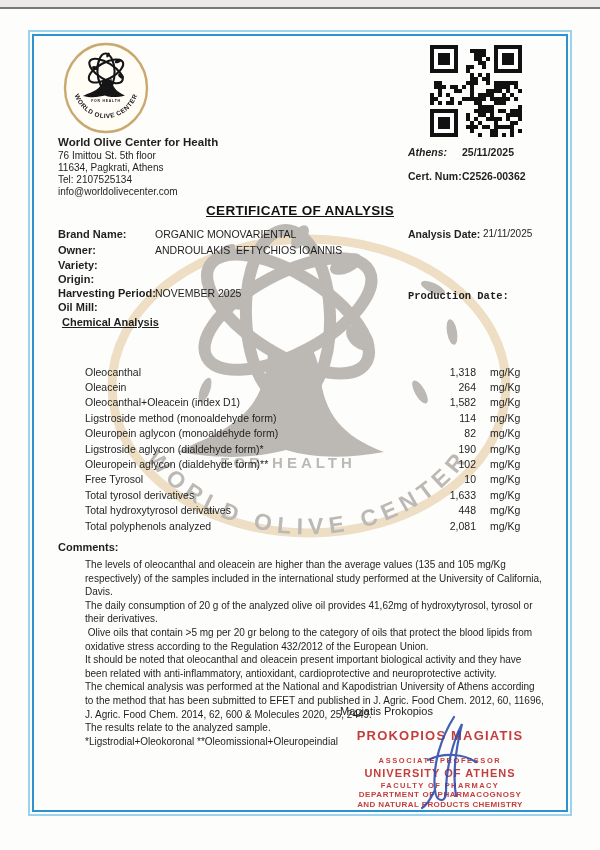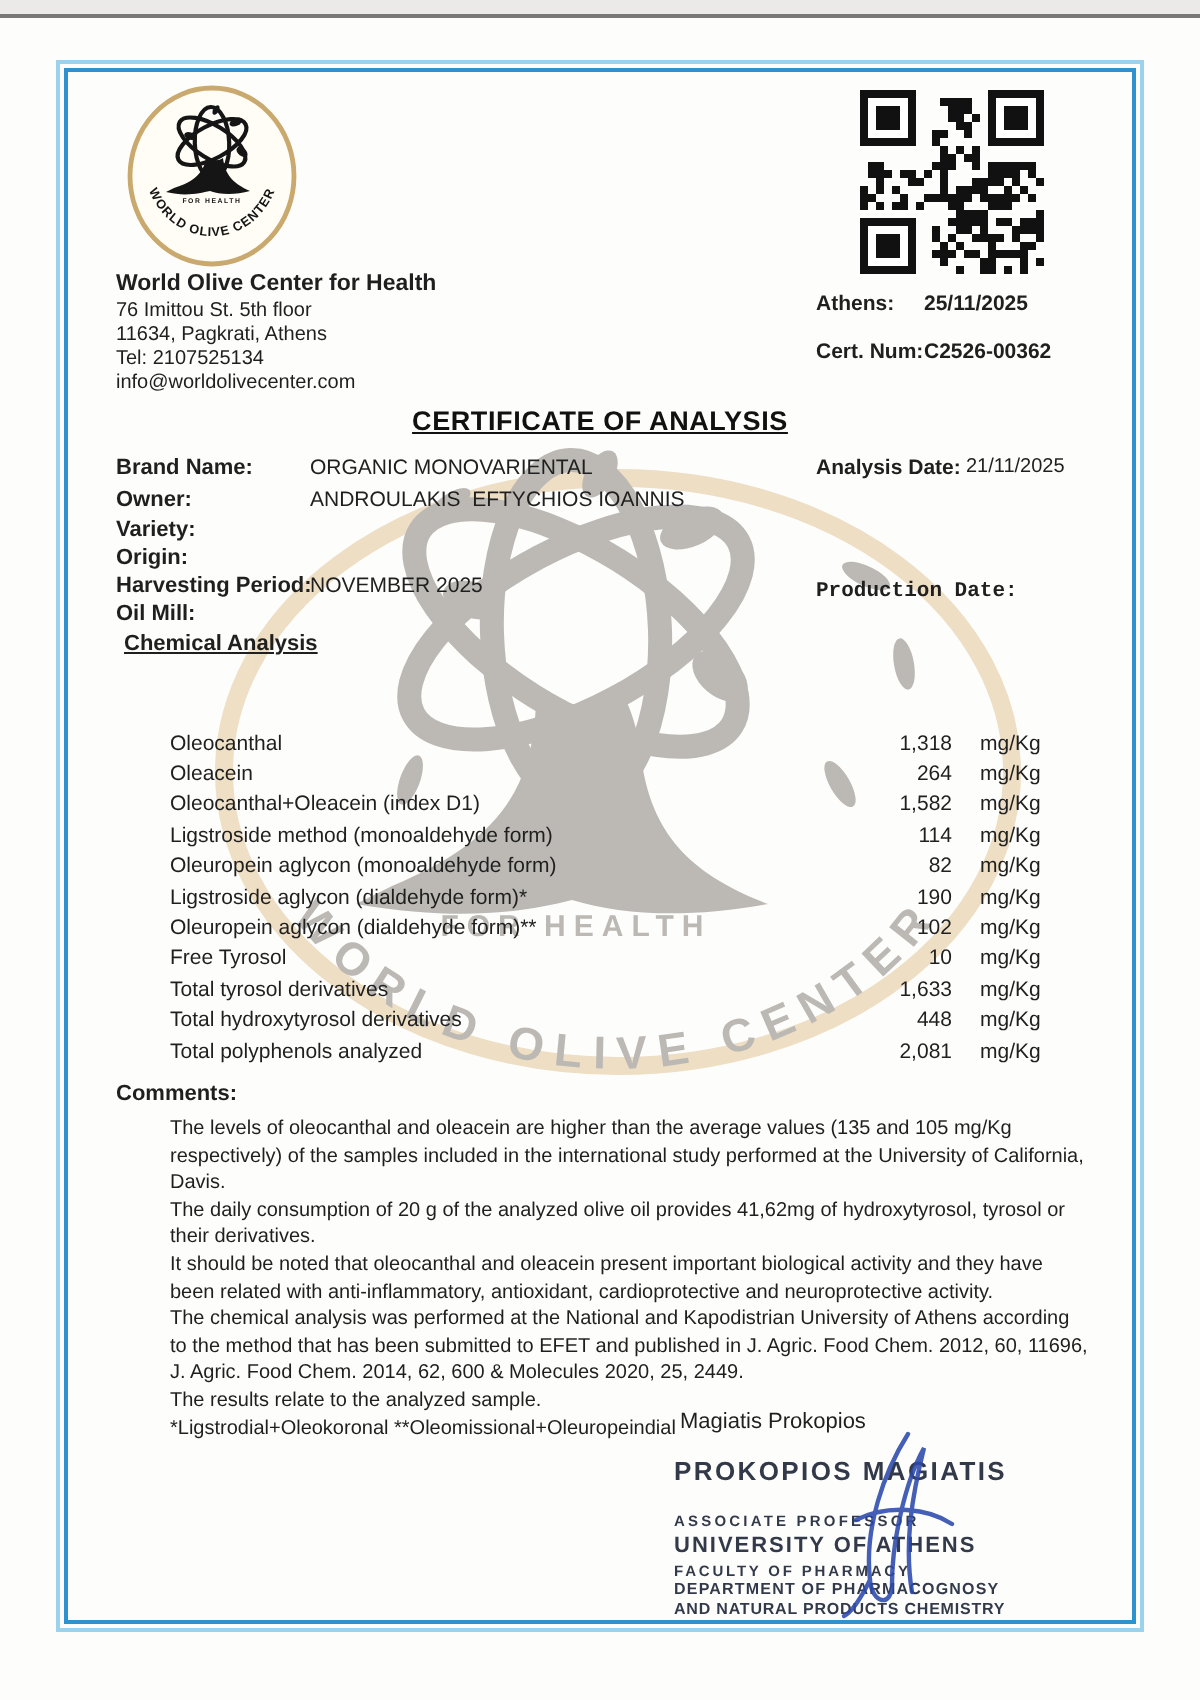--- a/index.html
+++ b/index.html
@@ -44,21 +44,21 @@
   .analyte-name{flex:1;}
   .analyte-value{width:70px;text-align:right;}
   .analyte-unit{width:20px;margin-left:14px;}
 
   .comments-head{left:58px;top:541px;font-size:11px;font-weight:bold;}
   .comments{left:85px;top:558px;width:460px;font-size:10px;line-height:13.6px;}
   .comments p{margin:0;white-space:pre-wrap;}
 
   .approver{left:340px;top:705px;width:200px;font-size:11px;}
 
-  .stamp{left:337px;top:729px;width:206px;color:#0f172a;opacity:.85;line-height:1;}
+  .stamp{left:337px;top:729px;width:206px;text-align:center;color:#b91c1c;opacity:.85;line-height:1;}
   .stamp div{letter-spacing:1px;font-weight:bold;}
   .stamp div:nth-child(1){font-size:13px;margin-bottom:3px;letter-spacing:1.2px;}
   .stamp div:nth-child(2){font-size:7.5px;margin-bottom:3px;letter-spacing:1.6px;margin-top:15px;}
   .stamp div:nth-child(3){font-size:11px;margin-bottom:3px;}
   .stamp div:nth-child(4){font-size:7.5px;margin-bottom:2px;letter-spacing:1.4px;}
   .stamp div:nth-child(5){font-size:8px;margin-bottom:2px;letter-spacing:.6px;}
   .stamp div:nth-child(6){font-size:8px;letter-spacing:.4px;}
   #sig{left:392px;top:712px;width:120px;height:100px;z-index:3;}
 </style>
 </head>
@@ -282,21 +282,21 @@
       <rect x="0" y="0" width="28" height="28" fill="#111"></rect>
       <rect x="4" y="4" width="20" height="20" fill="#fff"></rect>
       <rect x="8" y="8" width="12" height="12" fill="#111"></rect>
       <rect x="64" y="0" width="28" height="28" fill="#111"></rect>
       <rect x="68" y="4" width="20" height="20" fill="#fff"></rect>
       <rect x="72" y="8" width="12" height="12" fill="#111"></rect>
       <rect x="0" y="64" width="28" height="28" fill="#111"></rect>
       <rect x="4" y="68" width="20" height="20" fill="#fff"></rect>
       <rect x="8" y="72" width="12" height="12" fill="#111"></rect>
     </svg>
-  <div class="abs hdr-label" style="left:408px;top:146px;">Athens:</div>
+  <div class="abs hdr-label" style="left:408px;top:146px;font-style:italic;">Athens:</div>
   <div class="abs hdr-val" style="left:462px;top:146px;">25/11/2025</div>
   <div class="abs hdr-label" style="left:408px;top:170px;">Cert. Num:</div>
   <div class="abs hdr-val" style="left:462px;top:170px;">C2526-00362</div>
 
   <div class="abs page-title">CERTIFICATE OF ANALYSIS</div>
 
   <div class="abs f-label" style="top:228px;">Brand Name:</div>
   <div class="abs f-value" style="top:228px;">ORGANIC MONOVARIENTAL</div>
   <div class="abs f-label" style="top:244px;">Owner:</div>
   <div class="abs f-value" style="top:244px;">ANDROULAKIS  EFTYCHIOS IOANNIS</div>
@@ -371,20 +371,21 @@
         <span class="analyte-name">Total polyphenols analyzed</span>
         <span class="analyte-value">2,081</span>
         <span class="analyte-unit">mg/Kg</span>
       </div>
   </div>
 
   <div class="abs comments-head">Comments:</div>
   <div class="abs comments">
     <p>The levels of oleocanthal and oleacein are higher than the average values (135 and 105 mg/Kg respectively) of the samples included in the international study performed at the University of California, Davis.</p>
     <p>The daily consumption of 20 g of the analyzed olive oil provides 41,62mg of hydroxytyrosol, tyrosol or their derivatives.</p>
+    <p> Olive oils that contain &gt;5 mg per 20 gr belong to the category of oils that protect the blood lipids from oxidative stress according to the Regulation 432/2012 of the European Union.</p>
     <p>It should be noted that oleocanthal and oleacein present important biological activity and they have been related with anti-inflammatory, antioxidant, cardioprotective and neuroprotective activity.</p>
     <p>The chemical analysis was performed at the National and Kapodistrian University of Athens according to the method that has been submitted to EFET and published in J. Agric. Food Chem. 2012, 60, 11696, J. Agric. Food Chem. 2014, 62, 600 &amp; Molecules 2020, 25, 2449.</p>
     <p>The results relate to the analyzed sample.</p>
     <p>*Ligstrodial+Oleokoronal **Oleomissional+Oleuropeindial</p>
   </div>
 
   <div class="abs approver">Magiatis Prokopios</div>
 
   <div class="abs stamp">
     <div>PROKOPIOS MAGIATIS</div>

